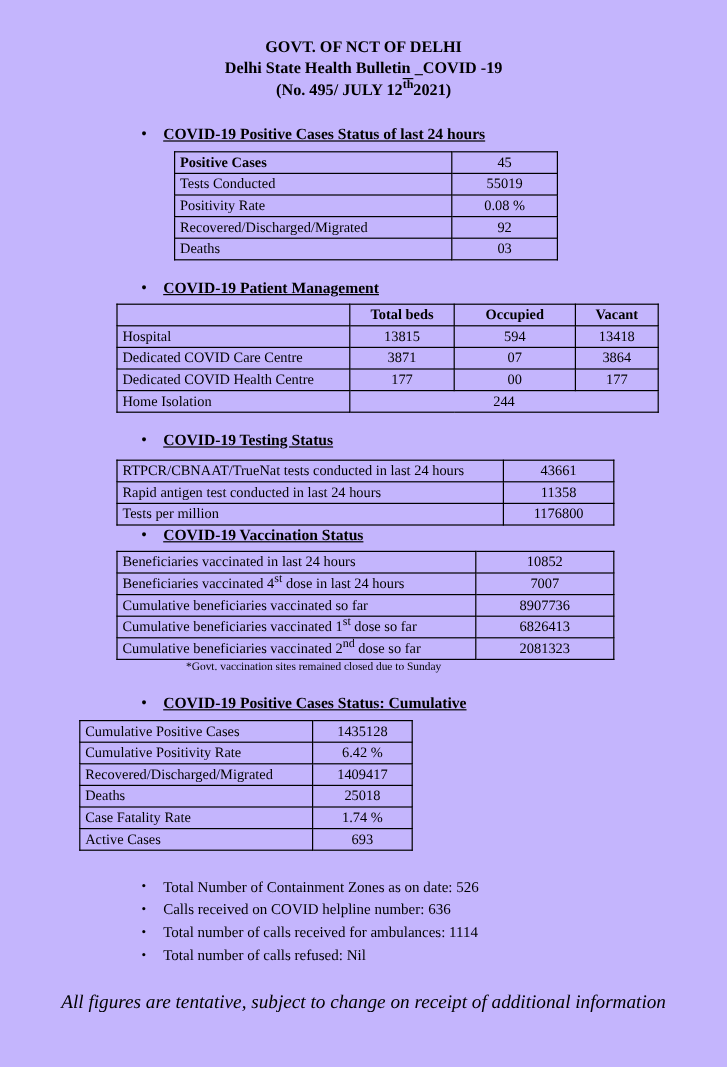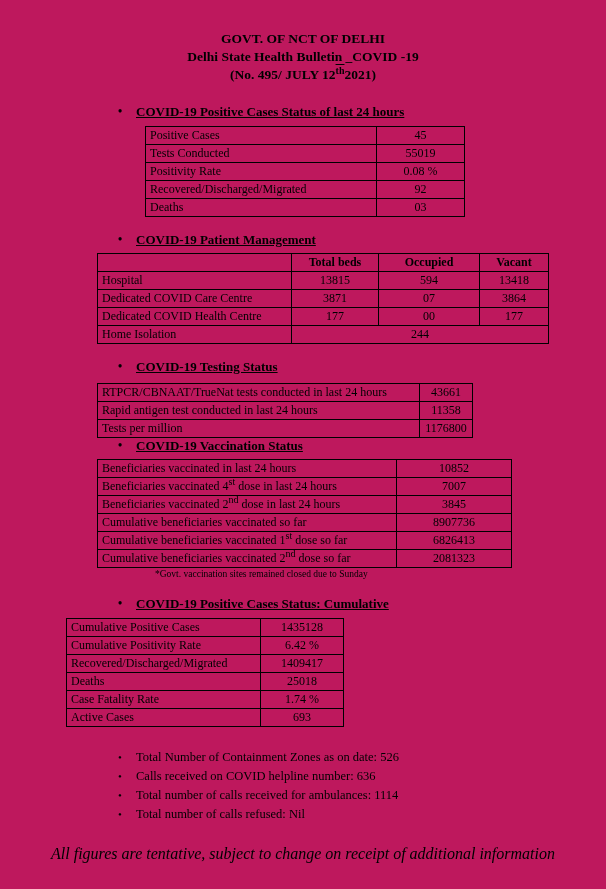--- a/index.html
+++ b/index.html
@@ -1,36 +1,36 @@
 <!DOCTYPE html>
 <html><head>
 <meta charset="utf-8">
 <style>
   html,body{margin:0;padding:0;background:#ffffff;}
   .page{
-    width:606px;height:889px;background:#be185d;color:#000;
+    width:606px;height:889px;background:#c4b5fd;color:#000;
     font-family:"Liberation Serif","DejaVu Serif",serif;
     overflow:hidden;position:relative;
   }
   .doc-header{padding-top:30px;text-align:center;font-weight:bold;font-size:13.5px;line-height:18px;}
   sup{font-size:10px;line-height:0;}
   .sup-ovl{text-decoration:overline;}
   .section-heading{margin-left:118px;font-weight:bold;font-size:13px;}
   .bullet{display:inline-block;width:18px;font-size:12px;vertical-align:top;}
   .heading-text{text-decoration:underline;}
   table{border-collapse:collapse;font-size:12px;table-layout:fixed;}
   td,th{border:1px solid #000;padding:1px 4px;height:15px;overflow:hidden;white-space:nowrap;}
   th{font-weight:bold;text-align:center;}
   .lbl{text-align:left;}
   .val{text-align:center;}
   .t1{width:320px;margin:6px 0 0 145px;}
-  .t1 .c-lbl{width:222px;}
+  .t1 .c-lbl{width:222px;font-weight:bold;}
   .t2{width:415px;margin:5px 0 0 97px;}
   .t2 .c-lbl{width:185px;} .t2 .c-total{width:78px;} .t2 .c-occ{width:92px;} .t2 .c-vac{width:60px;}
-  .t3{width:376px;margin:8px 0 0 97px;}
+  .t3{width:415px;margin:8px 0 0 97px;}
   .t3 .c-lbl{width:313px;}
   .t4{width:415px;margin:5px 0 0 97px;}
   .t4 .c-lbl{width:290px;}
   .t5{width:278px;margin:6px 0 0 66px;}
   .t5 .c-lbl{width:185px;}
   .footnote{margin-left:155px;font-size:9.5px;margin-top:1px;}
   .mt-h1{margin-top:20px;}
   .mt-h{margin-top:15px;}
   .mt-h4{}
   .mt-h5{margin-top:17px;}
@@ -132,24 +132,20 @@
     <tbody>
         <tr>
           <td class="lbl c-lbl"><span>Beneficiaries vaccinated in last 24 hours</span><sup></sup><span></span></td>
           <td class="val">10852</td>
         </tr>
     <tr>
           <td class="lbl"><span>Beneficiaries vaccinated 4</span><sup>st</sup><span> dose in last 24 hours</span></td>
           <td class="val">7007</td>
         </tr>
     <tr>
-          <td class="lbl"><span>Beneficiaries vaccinated 2</span><sup>nd</sup><span> dose in last 24 hours</span></td>
-          <td class="val">3845</td>
-        </tr>
-    <tr>
           <td class="lbl"><span>Cumulative beneficiaries vaccinated so far</span><sup></sup><span></span></td>
           <td class="val">8907736</td>
         </tr>
     <tr>
           <td class="lbl"><span>Cumulative beneficiaries vaccinated 1</span><sup>st</sup><span> dose so far</span></td>
           <td class="val">6826413</td>
         </tr>
     <tr>
           <td class="lbl"><span>Cumulative beneficiaries vaccinated 2</span><sup>nd</sup><span> dose so far</span></td>
           <td class="val">2081323</td>

